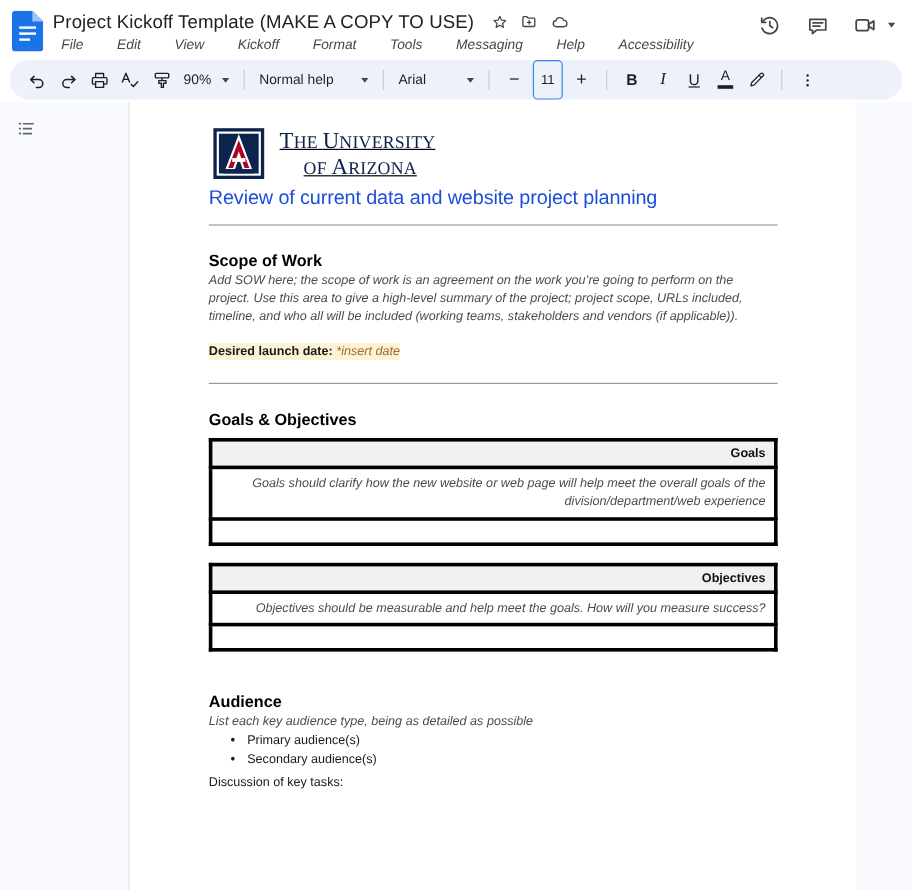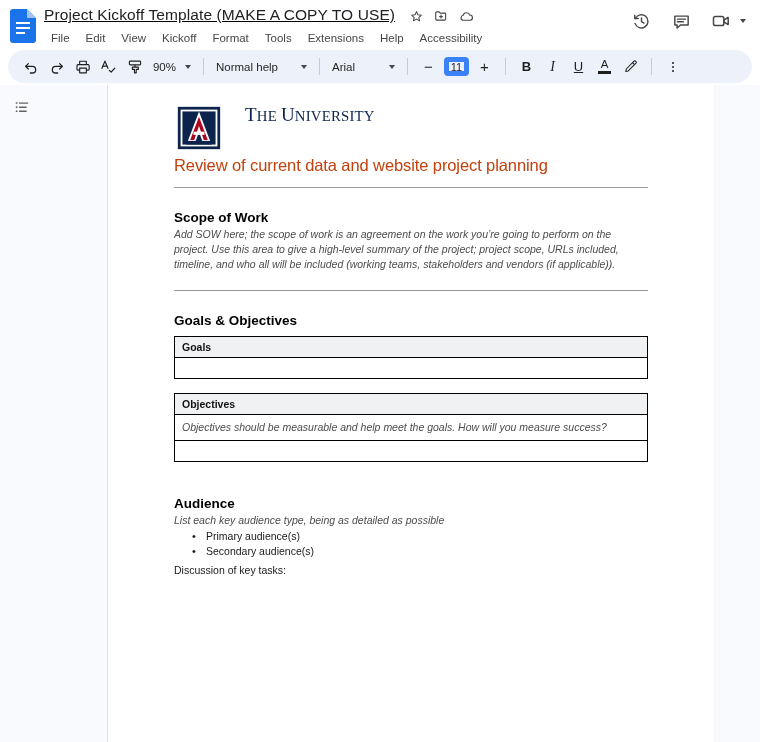--- a/index.html
+++ b/index.html
@@ -29,23 +29,22 @@
   }
   .docs-logo svg { display: block; }
 
   .title-block {
     margin-left: 8px;
     flex: 1 1 auto;
     min-width: 0;
   }
   .title-row {
     display: flex;
-    align-items: flex-start;
+    align-items: flex-end;
     height: 22px;
-    text-decoration: underline;
   }
   .doc-title {
     font-size: 15.5px;
     color: #202124;
     letter-spacing: 0.1px;
     white-space: nowrap;
   }
   .title-icons {
     display: flex;
     align-items: center;
@@ -54,23 +53,24 @@
   }
   .ticon {
     width: 20px; height: 20px;
     display: flex; align-items: center; justify-content: center;
     cursor: pointer;
     border-radius: 50%;
   }
   .menu-row {
     display: flex;
     align-items: center;
-    gap: 4px;
+    gap: 16px;
     margin-top: 2px;
     margin-left: 1px;
+    font-style: italic;
   }
   .menu-item {
     font-size: 11.5px;
     color: #444746;
     padding: 2px 6px;
     border-radius: 4px;
     cursor: pointer;
     white-space: nowrap;
   }
 
@@ -127,22 +127,22 @@
     width: 0; height: 0;
     border-left: 3.5px solid transparent;
     border-right: 3.5px solid transparent;
     border-top: 4px solid #444746;
     margin: 0 4px;
   }
   .zoom-sel { min-width: 32px; justify-content: flex-end; }
   .style-sel { width: 84px; }
   .font-sel { width: 56px; }
   .fontsize-box {
-    width: 25px; height: 19px;
-    border: 5px solid #3b82f6;
+    width: 25px; height: 33px;
+    border: 1px solid #3b82f6;
     border-radius: 4px;
     display: flex; align-items: center; justify-content: center;
     font-size: 11px;
     color: #1f1f1f;
     background: transparent;
     cursor: text;
     margin: 0 2px;
   }
   .glyph {
     font-size: 13px;
@@ -189,42 +189,42 @@
     width: 606px;
     height: 700px;
     background: #ffffff;
     box-shadow: 0 0 0 1px rgba(0,0,0,0.02);
   }
   .page-inner {
     padding: 20px 66px 0 66px;
   }
 
   
-  .ua-logo { margin: 0 0 0 2px; display: flex; align-items: flex-start; gap: 23px; }
+  .ua-logo { margin: 0 0 0 2px; display: flex; align-items: center; gap: 11px; text-decoration: underline; }
   .ua-mark { width: 46px; height: 46px; flex: 0 0 auto; }
   .ua-words { display: flex; flex-direction: column; line-height: 1.0; }
   .ua-l1, .ua-l2 {
     color: #0c234b;
     font-family: "Liberation Serif", serif;
     letter-spacing: 0.2px;
   }
   .ua-l1 { font-size: 19px; }
   .ua-l2 { font-size: 19px; margin-top: 3px; padding-left: 20px; }
   .small-caps { font-size: 0.78em; }
 
   .doc-h1 {
     font-size: 25px;
     font-weight: bold;
     color: #000000;
     margin: 28px 0 0 0;
     letter-spacing: -0.2px;
   }
   .doc-sub {
     font-size: 16.5px;
-    color: #c2410c;
+    color: #1d4ed8;
     margin: 5px 0 0 0;
     letter-spacing: -0.1px;
   }
   .hr {
     height: 1px;
     background: #999999;
     margin: 12px 0 0 0;
   }
   .hr2 { margin-top: 18px; }
 
@@ -253,23 +253,24 @@
   .launch-value { font-style: italic; color: #9c6b2f; }
 
   
   .tbl {
     width: 100%;
     border-collapse: collapse;
     margin-top: 8px;
     table-layout: fixed;
   }
   .tbl td {
-    border: 1px solid #000000;
+    border: 3px solid #000000;
     padding: 5px 7px;
     vertical-align: top;
+    text-align: right;
   }
   .tbl .hdr {
     background: #f0f1f3;
     font-size: 10.5px;
     font-weight: bold;
     color: #111111;
     height: 19px;
     padding: 4px 7px;
   }
   .tbl .body-cell {
@@ -346,21 +347,21 @@
       </span>
     </div>
 
     <div class="menu-row">
       <span class="menu-item">File</span>
       <span class="menu-item">Edit</span>
       <span class="menu-item">View</span>
       <span class="menu-item">Kickoff</span>
       <span class="menu-item">Format</span>
       <span class="menu-item">Tools</span>
-      <span class="menu-item">Extensions</span>
+      <span class="menu-item">Messaging</span>
       <span class="menu-item">Help</span>
       <span class="menu-item">Accessibility</span>
     </div>
   </div>
 
   <div class="topbar-right">
     <span class="rtbtn">
       <svg width="19" height="19" viewBox="0 0 24 24" fill="none" stroke="#444746" stroke-width="1.8" stroke-linecap="round">
         <path d="M3.5 8.3 V4 M3.5 8.3 H7.8"></path>
         <path d="M4.2 8.2 A8.4 8.4 0 1 1 3.8 14.4"></path>
@@ -511,36 +512,46 @@
           <rect x="4" y="4" width="92" height="92" fill="#0c234b"></rect>
           <rect x="10" y="10" width="80" height="80" fill="#ffffff"></rect>
           <rect x="14" y="14" width="72" height="72" fill="#0c234b"></rect>
           <path d="M50 20 L72 78 H59 L50 52 L41 78 H28 Z" fill="#ab0520"></path>
           <path d="M50 20 L72 78 H59 L50 52 L41 78 H28 Z" fill="none" stroke="#ffffff" stroke-width="4"></path>
           <rect x="38" y="58" width="24" height="7" fill="#ffffff"></rect>
           <rect x="22" y="78" width="56" height="8" fill="#0c234b"></rect>
         </svg>
         <span class="ua-words">
           <span class="ua-l1"><span>T</span><span class="small-caps">HE </span><span>U</span><span class="small-caps">NIVERSITY</span></span>
+          <span class="ua-l2"><span class="small-caps">OF </span><span>A</span><span class="small-caps">RIZONA</span></span>
         </span>
       </div>
 
       <div class="doc-sub">Review of current data and website project planning</div>
       <div class="hr"></div>
 
       <h2 class="doc-h2">Scope of Work</h2>
       <p class="doc-p">Add SOW here; the scope of work is an agreement on the work you’re going to perform on the project. Use this area to give a high-level summary of the project; project scope, URLs included, timeline, and who all will be included (working teams, stakeholders and vendors (if applicable)).</p>
+      <div>
+        <span class="launch-line">
+          <span class="launch-label">Desired launch date:</span>
+          <span class="launch-value">*insert date</span>
+        </span>
+      </div>
       <div class="hr hr2"></div>
 
       <h2 class="doc-h2">Goals &amp; Objectives</h2>
 
       <table class="tbl">
         <tbody>
             <tr>
               <td class="hdr">Goals</td>
+            </tr>
+        <tr>
+              <td class="body-cell">Goals should clarify how the new website or web page will help meet the overall goals of the division/department/web experience</td>
             </tr>
         <tr>
               <td class="empty-cell"></td>
             </tr>
       </tbody>
         </table>
 
       <table class="tbl" style="margin-top:14px;">
         <tbody>
             <tr>

